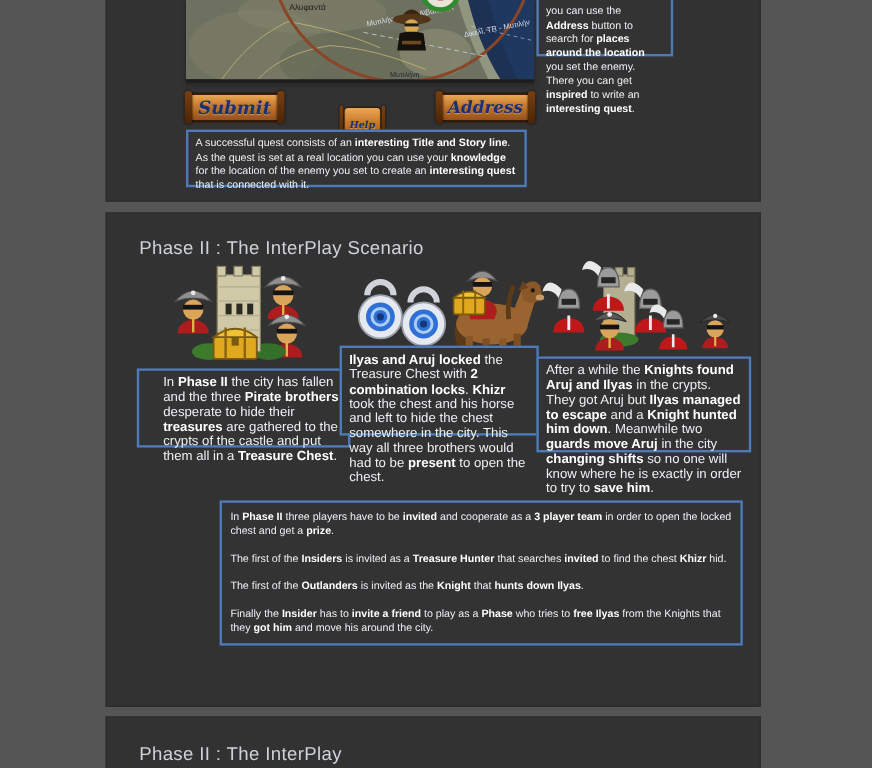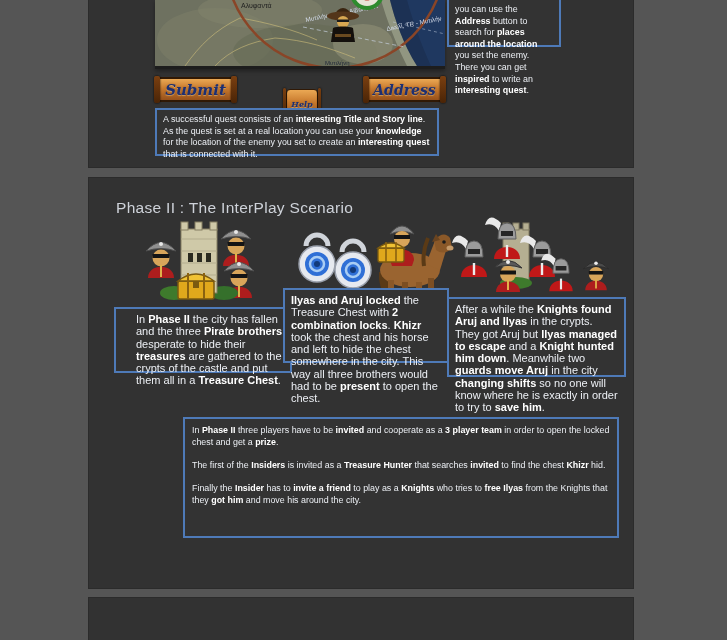--- a/index.html
+++ b/index.html
@@ -237,18 +237,20 @@
   <div class="tbox card" style="left:114px;top:307px;width:178px;height:66px;padding-left:20px;">In <b>Phase II</b> the city has fallen and the three <b>Pirate brothers</b> desperate to hide their <b>treasures</b> are gathered to the crypts of the castle and put them all in a <b>Treasure Chest</b>.</div>
 
   <div class="tbox card" style="left:283px;top:288px;width:166px;height:75px;"><b>Ilyas and Aruj locked</b> the Treasure Chest with <b>2 combination locks</b>. <b>Khizr</b> took the chest and his horse and left to hide the chest somewhere in the city. This way all three brothers would had to be <b>present</b> to open the chest.</div>
 
   <div class="tbox card" style="left:447px;top:297px;width:179px;height:80px;">After a while the <b>Knights found Aruj and Ilyas</b> in the crypts. They got Aruj but <b>Ilyas managed to escape</b> and a <b>Knight hunted him down</b>. Meanwhile two <b>guards move Aruj</b> in the city <b>changing shifts</b> so no one will know where he is exactly in order to try to <b>save him</b>.</div>
 
 
   <div class="tbox" style="left:183px;top:417px;width:436px;height:121px;line-height:12px;padding:5px 7px;">
     <p>In <b>Phase II</b> three players have to be <b>invited</b> and cooperate as a <b>3 player team</b> in order to open the locked chest and get a <b>prize</b>.</p>
     <p>The first of the <b>Insiders</b> is invited as a <b>Treasure Hunter</b> that searches <b>invited</b> to find the chest <b>Khizr</b> hid.</p>
-    <p>Finally the <b>Insider</b> has to <b>invite a friend</b> to play as a <b>Knights</b> who tries to <b>free Ilyas</b> from the Knights that they <b>got him</b> and move his around the city.</p>
+    <p>The first of the <b>Outlanders</b> is invited as the <b>Knight</b> that <b>hunts down Ilyas</b>.</p>
+    <p>Finally the <b>Insider</b> has to <b>invite a friend</b> to play as a <b>Phase</b> who tries to <b>free Ilyas</b> from the Knights that they <b>got him</b> and move his around the city.</p>
   </div>
 
   <section class="panel panel3"></section>
+  <h2 class="section-title" style="left:100px;top:604px;">Phase II : The InterPlay</h2>
 
 </div>
 
 </body></html>

